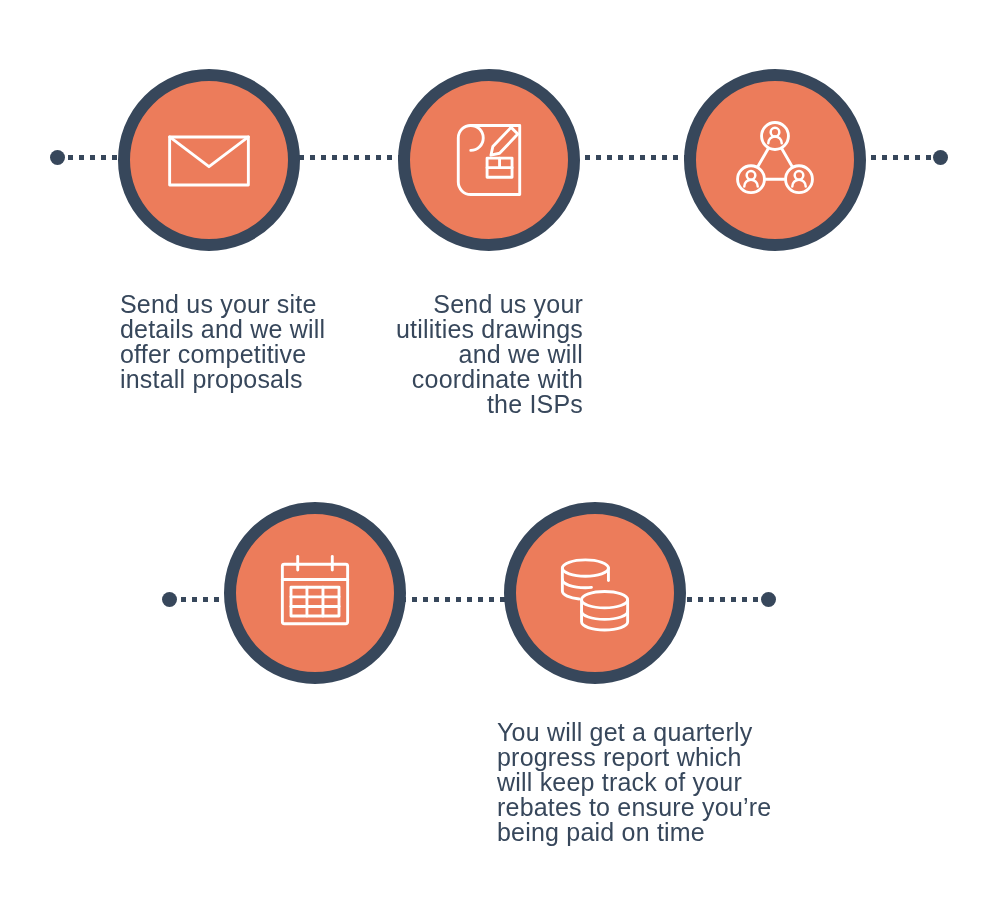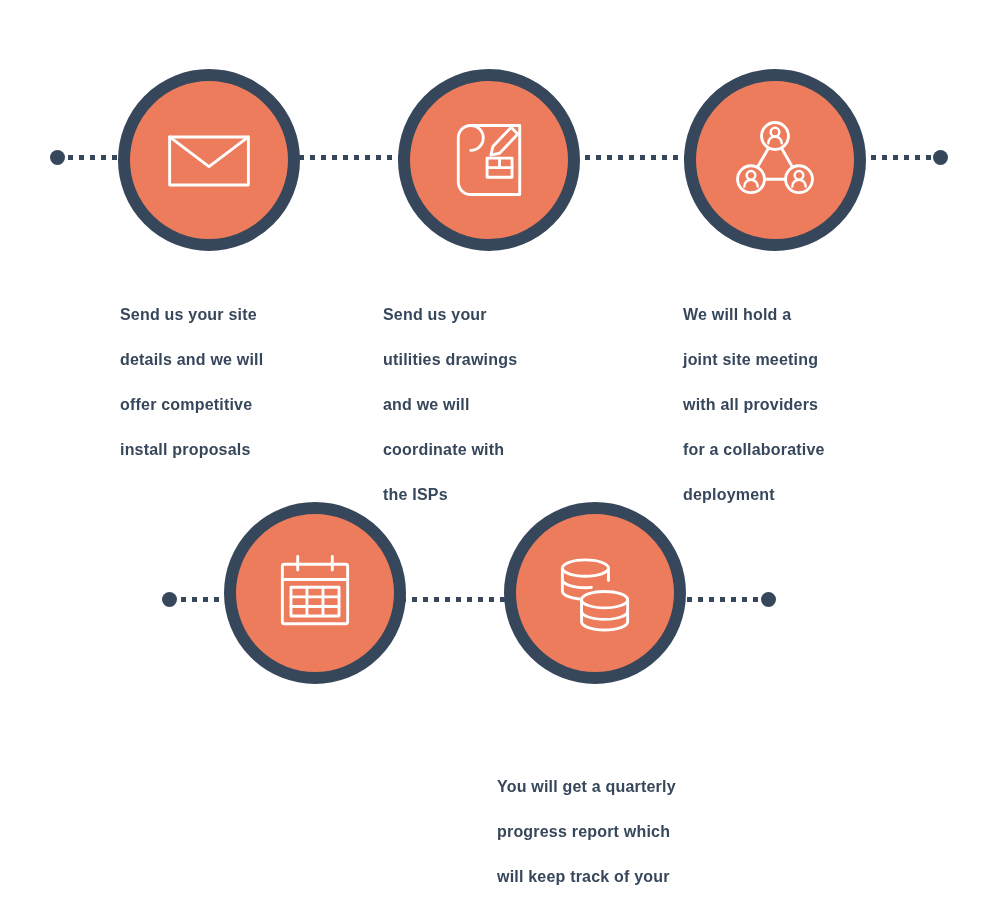--- a/index.html
+++ b/index.html
@@ -34,23 +34,23 @@
     background: #EC7C5B;
     display: flex;
     align-items: center;
     justify-content: center;
     z-index: 2;
   }
   .icon { width: 96px; height: 96px; display: block; }
   .caption {
     position: absolute;
     color: #37475B;
-    font-size: 16px;
-    line-height: 45px;
-    font-weight: 700;
+    font-size: 25px;
+    line-height: 25px;
+    font-weight: 400;
     letter-spacing: 0.2px;
     white-space: pre-line;
     z-index: 2;
   }
 </style>
 </head>
 <body>
 
 <div class="canvas">
 
@@ -122,29 +122,24 @@
       <ellipse cx="60" cy="57" rx="24" ry="8.5" fill="#EC7C5B"></ellipse>
       <path d="M36 57 v12 c0 4.7 10.7 8.5 24 8.5 s24-3.8 24-8.5 v-12"></path>
       <path d="M36 69 v11 c0 4.7 10.7 8.5 24 8.5 s24-3.8 24-8.5 v-11"></path>
     </svg>
   </div>
 
   <div class="caption" style="left:120px; top:292px;">Send us your site
 details and we will
 offer competitive
 install proposals</div>
-  <div class="caption" style="left:383px; top:292px;">Send us your
+  <div class="caption" style="left:396px; top:292px;text-align:right;">Send us your
 utilities drawings
 and we will
 coordinate with
 the ISPs</div>
-  <div class="caption" style="left:683px; top:292px;">We will hold a
-joint site meeting
-with all providers
-for a collaborative
-deployment</div>
-  <div class="caption" style="left:497px; top:764px;">You will get a quarterly
+  <div class="caption" style="left:497px; top:720px;">You will get a quarterly
 progress report which
 will keep track of your
 rebates to ensure you’re
 being paid on time</div>
 
 </div>
 
 </body></html>

